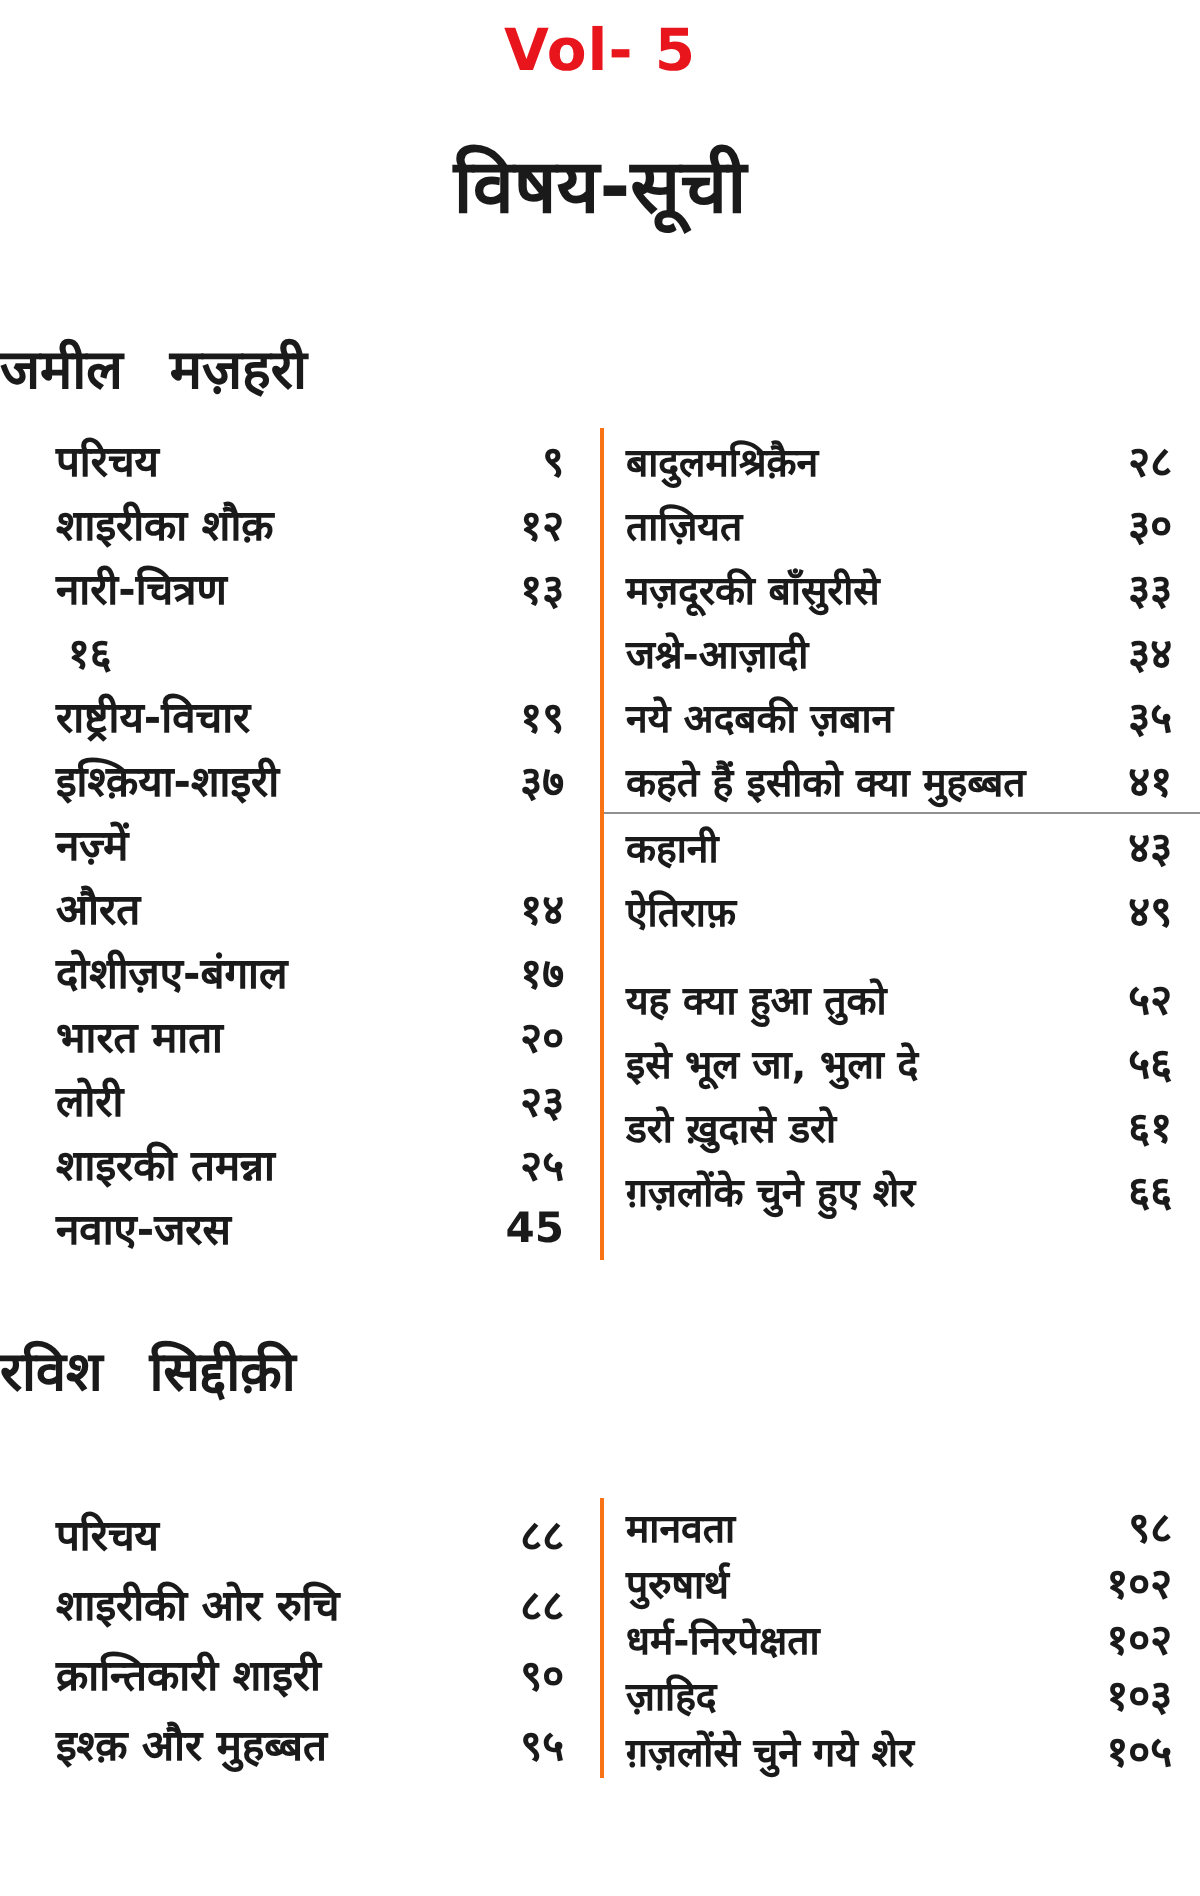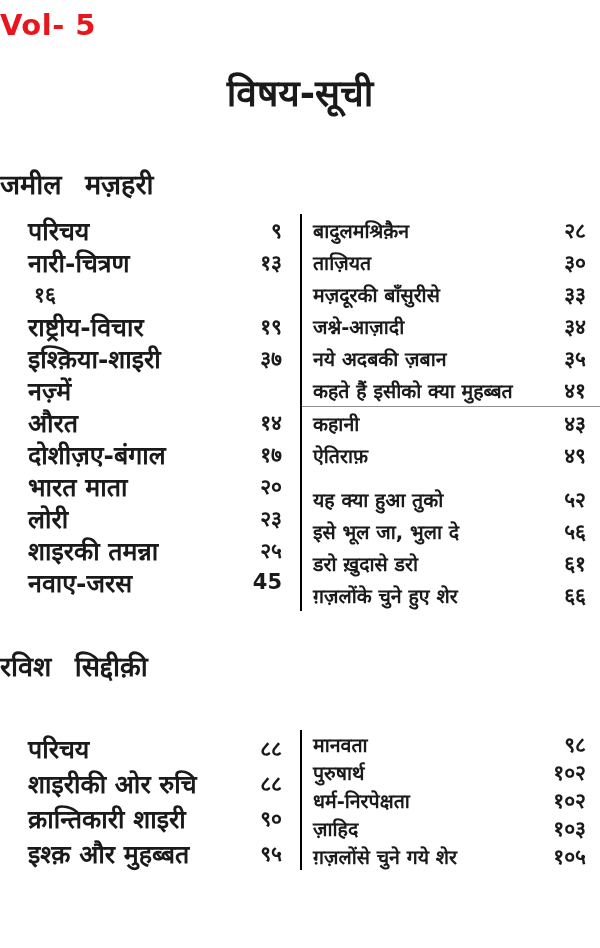--- a/index.html
+++ b/index.html
@@ -9,20 +9,21 @@
     height: 948px;
     background: #ffffff;
     overflow: hidden;
     font-family: "DejaVu Sans", sans-serif;
     color: #1a1a1a;
   }
   .page { width: 600px; height: 948px; position: relative; }
 
   .vol {
     margin-top: 8px;
+    text-align: center;
     font-size: 29px;
     font-weight: bold;
     letter-spacing: 0.5px;
   }
   .page-title {
     margin-top: 24px;
     text-align: center;
     font-size: 37px;
     font-weight: bold;
   }
@@ -31,36 +32,36 @@
     font-weight: bold;
     word-spacing: 14px;
   }
   .s1 .sec-heading { margin-top: 48px; }
   .s1 .toc { margin-top: 12px; }
   .s2 .sec-heading { margin-top: 36px; }
   .s2 .toc { margin-top: 46px; }
 
   .toc { display: flex; width: 600px; }
   .col { width: 300px; box-sizing: border-box; }
-  .col.right { border-left: 2px solid #000000; }
+  .col.right { border-left: 2px solid #f97316; }
 
   .row {
     display: flex;
     align-items: center;
     justify-content: space-between;
   }
   .s1 .row { height: 32px; }
   .s2 .col.left .row { height: 35px; }
   .s2 .col.right .row { height: 28px; }
 
   .col.left .row { padding-left: 28px; padding-right: 18px; }
   .col.right .row { padding-left: 11px; padding-right: 14px; }
 
   .row .t {
-    font-size: 25px;
+    font-size: 21px;
     font-weight: bold;
     white-space: nowrap;
   }
   .col.right .row .t { font-size: 19.5px; }
   .row .p {
     font-size: 21px;
     font-weight: bold;
     margin-left: 6px;
   }
   .row.sub .t { font-weight: bold; }
@@ -82,20 +83,24 @@
 
   <div class="s1">
     <div class="sec-heading">जमील मज़हरी</div>
     <div class="toc">
       <div class="col left">
         <div class="row">
             <span class="t">परिचय</span>
             <span class="p">९</span>
           </div>
         <div class="row">
+            <span class="t">शाइरीका शौक़</span>
+            <span class="p">१२</span>
+          </div>
+        <div class="row">
             <span class="t">नारी-चित्रण</span>
             <span class="p">१३</span>
           </div>
         <div class="row">
             <span class="p">१६</span>
           </div>
         <div class="row">
             <span class="t">राष्ट्रीय-विचार</span>
             <span class="p">१९</span>
           </div>

